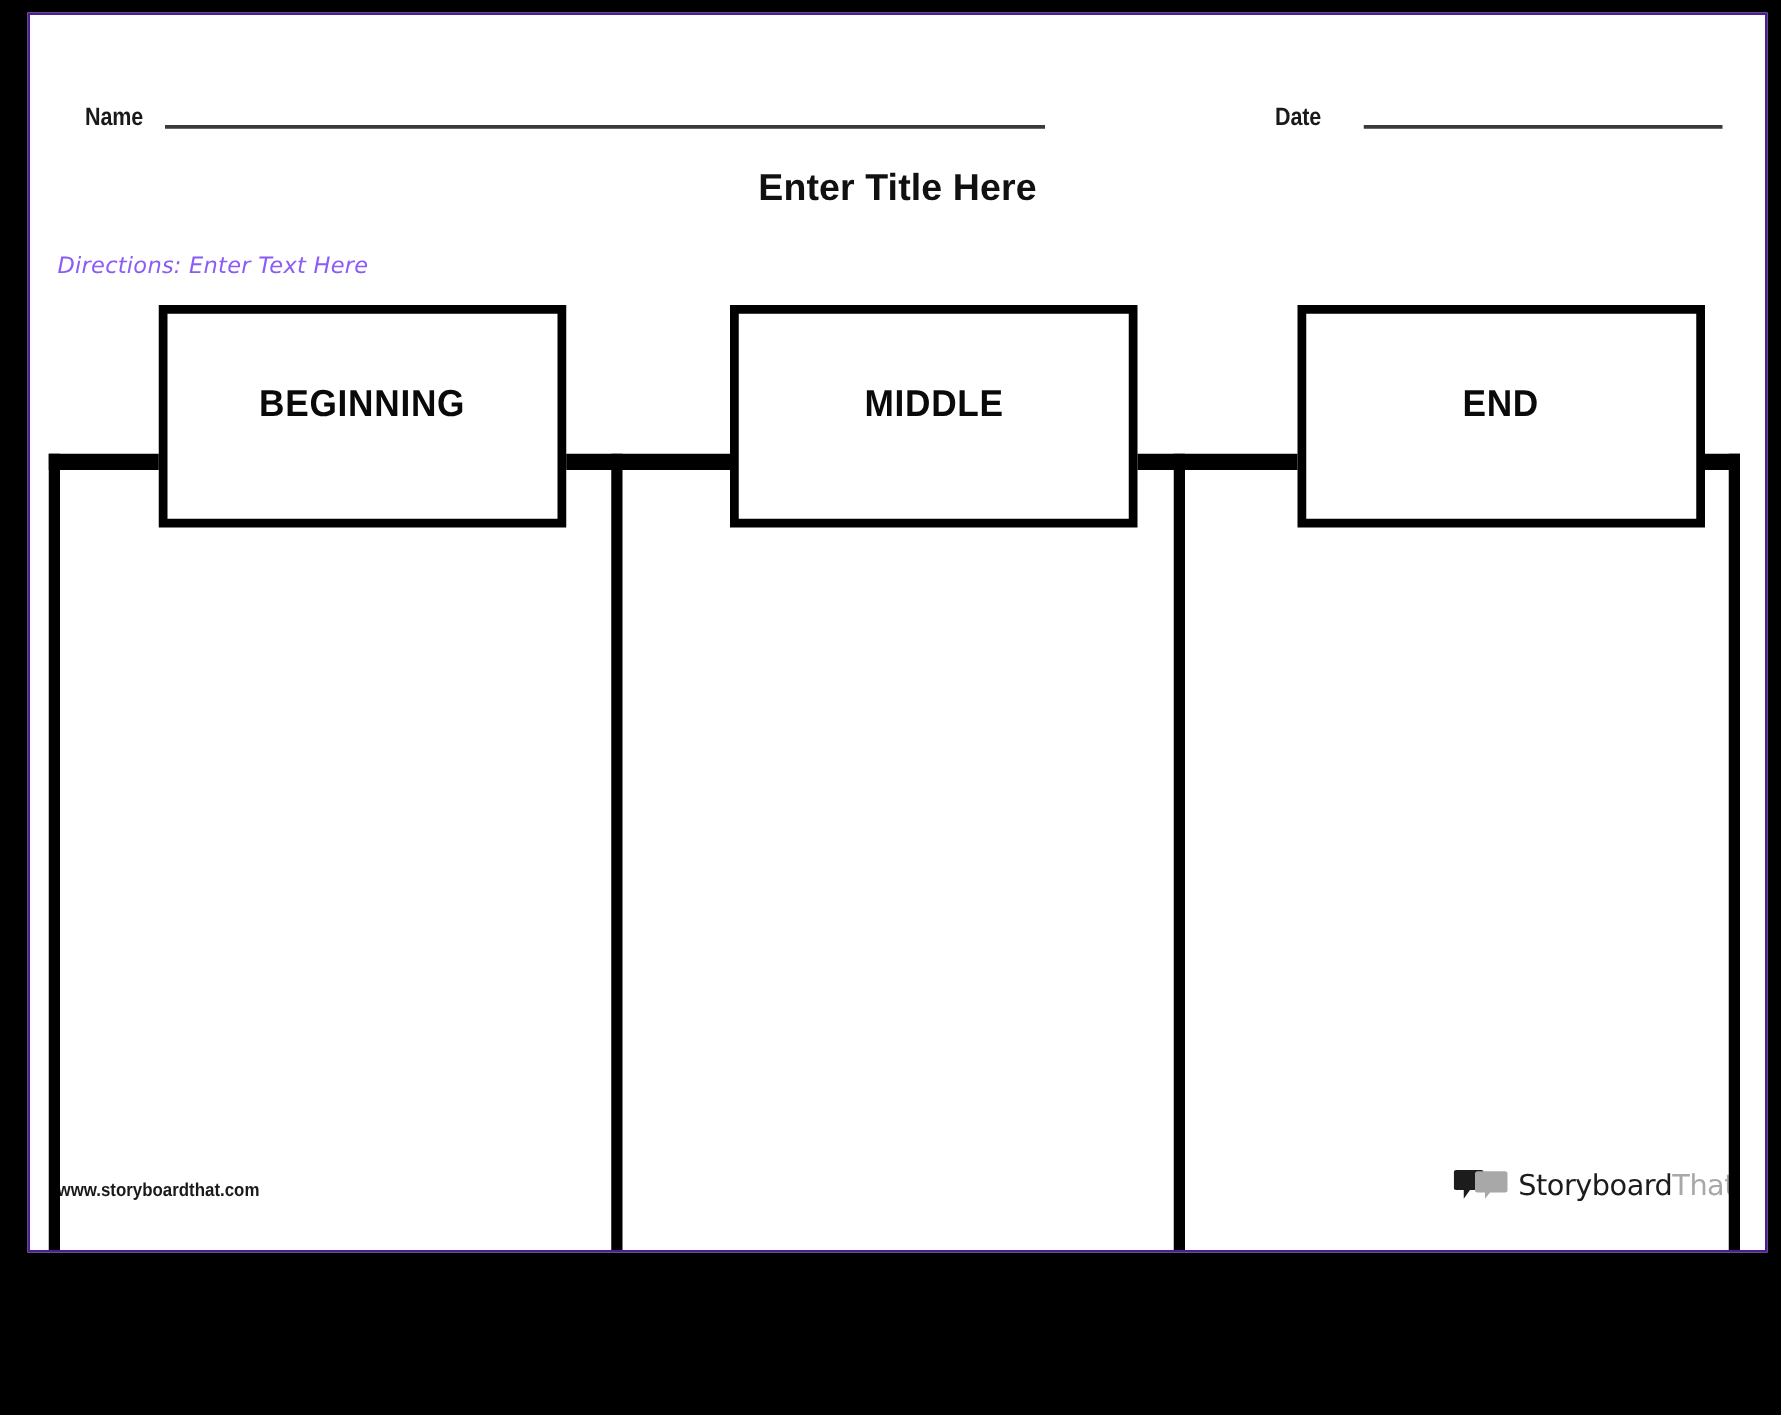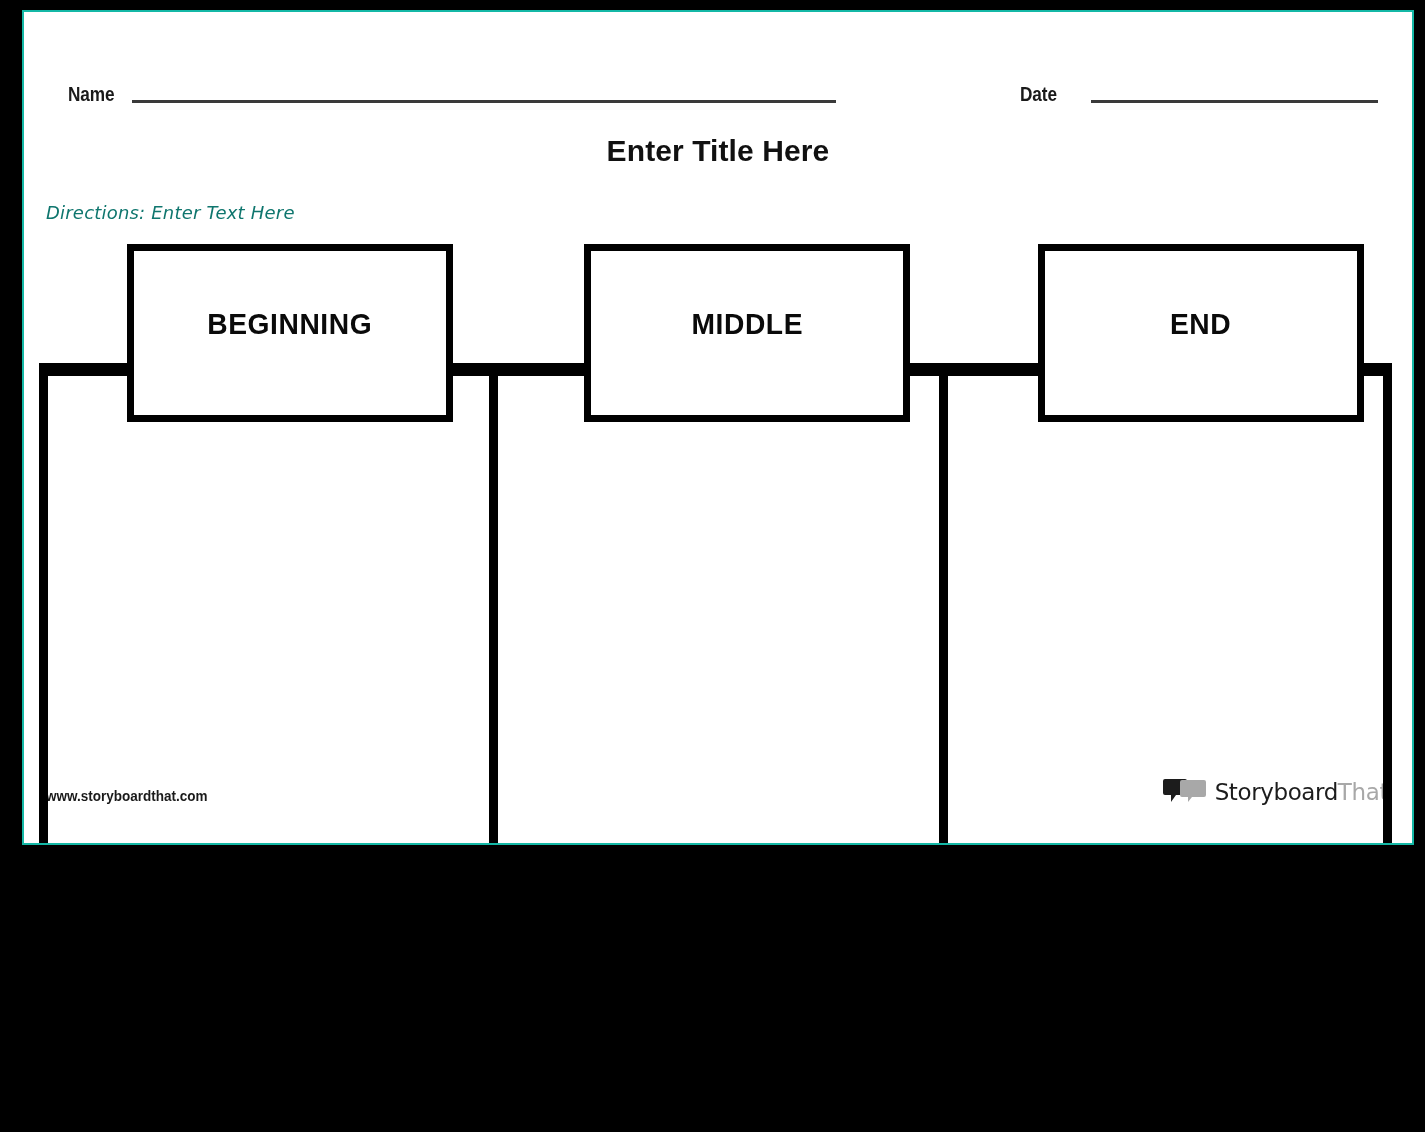--- a/index.html
+++ b/index.html
@@ -22,23 +22,23 @@
     width: 1425px;
     height: 1132px;
     background: #000000;
     box-sizing: border-box;
   }
   .page-sheet {
     position: absolute;
     left: 22px;
     top: 10px;
     width: 1392px;
-    height: 835px;
+    height: 992px;
     background: #ffffff;
-    border: 2px solid #14b8a6;
+    border: 2px solid #4c1d95;
     box-sizing: border-box;
     overflow: hidden;
   }
 
   
   .field-row {
     position: absolute;
     left: 0; top: 0;
     width: 100%;
     height: 110px;
@@ -90,21 +90,21 @@
 
   
   .directions {
     position: absolute;
     left: 22px;
     top: 190px;
     font-family: "DejaVu Sans", sans-serif;
     font-style: italic;
     font-weight: 400;
     font-size: 18px;
-    color: #0f766e;
+    color: #8b5cf6;
     letter-spacing: 0.2px;
   }
 
   
   .chart-area {
     position: absolute;
     left: 15px;
     top: 232px;
     width: 1362px;
     height: 800px;

